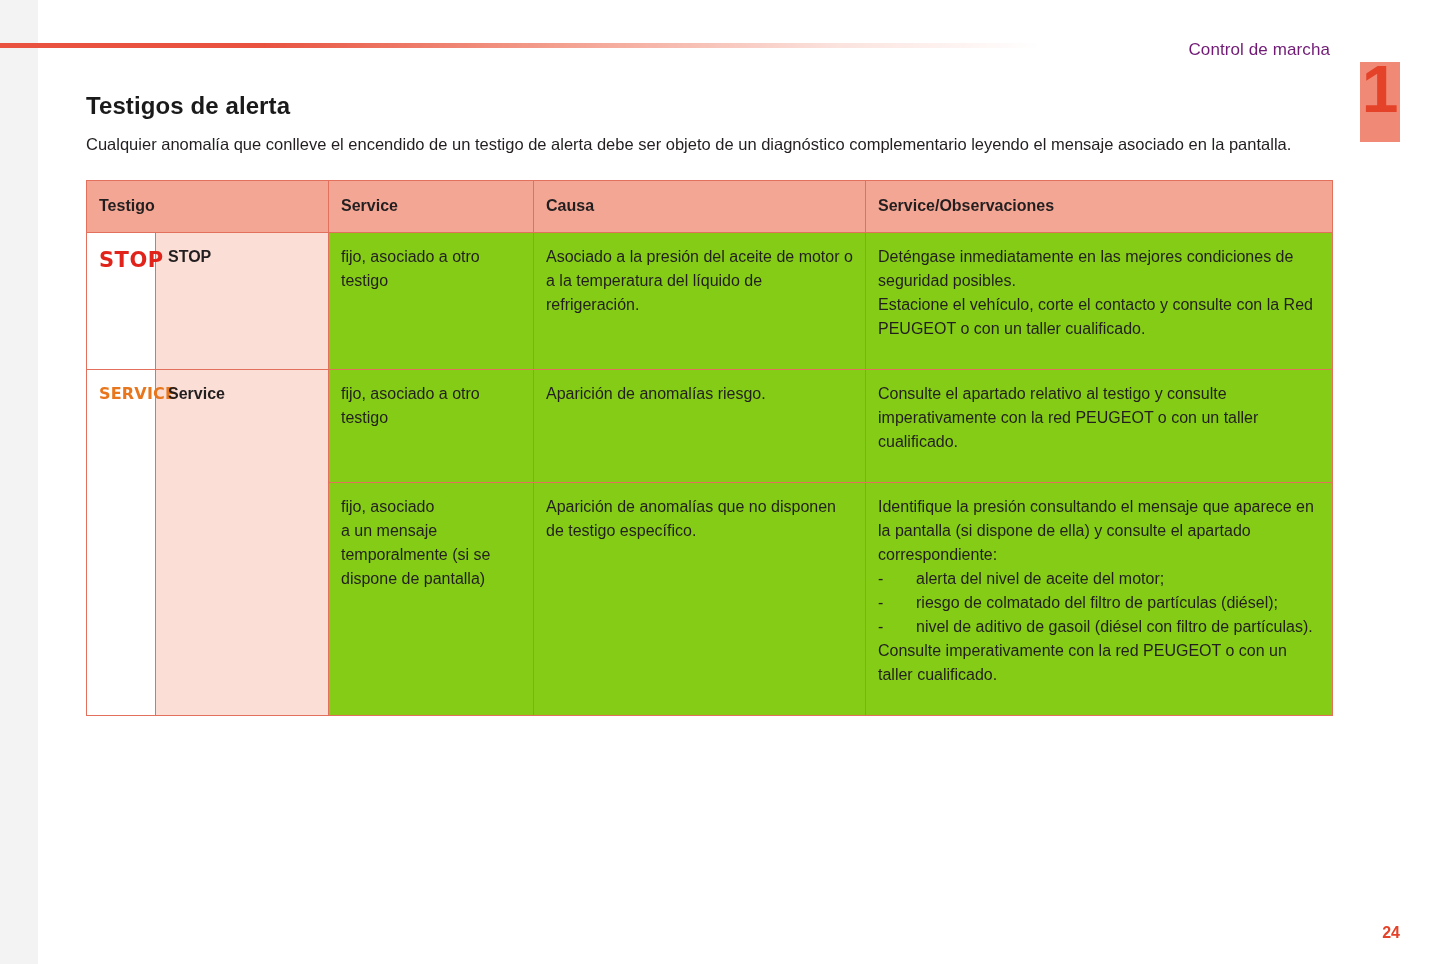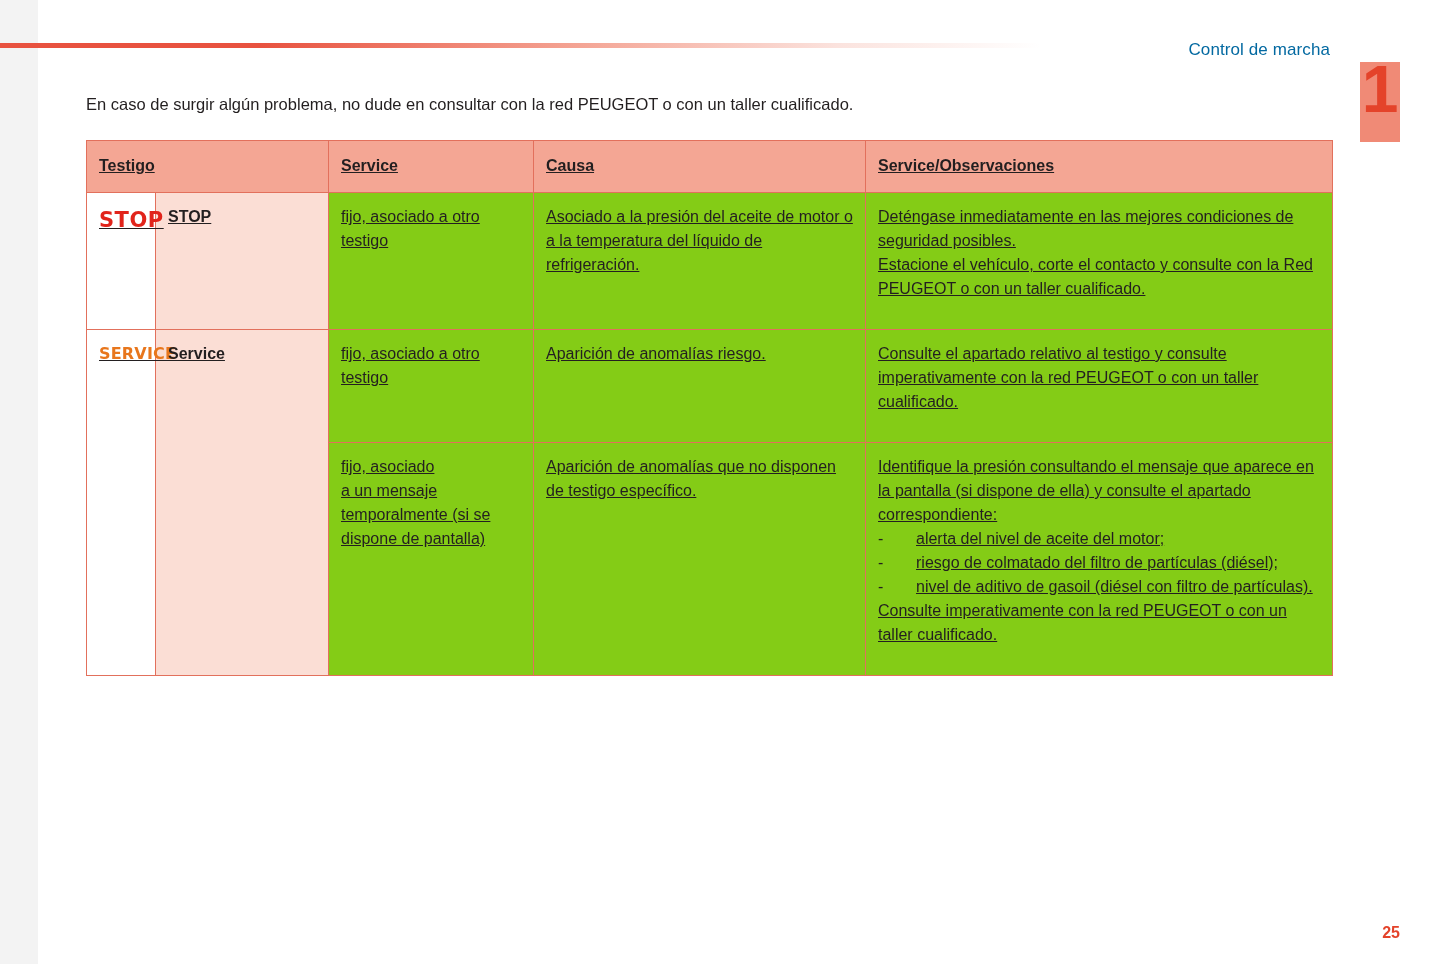--- a/index.html
+++ b/index.html
@@ -33,21 +33,21 @@
     top: 43px;
     width: 1445px;
     height: 5px;
     background: linear-gradient(to right, #e8523f 0%, #e8523f 18%, #f4a494 40%, #fbe3de 58%, #ffffff 72%, #ffffff 100%);
   }
   .header-title {
     position: absolute;
     right: 115px;
     top: 40px;
     font-size: 17px;
-    color: #0369a1;
+    color: #701a75;
     letter-spacing: 0.1px;
   }
 
   
   .chapter-tab {
     position: absolute;
     right: 45px;
     top: 62px;
     width: 40px;
     height: 80px;
@@ -96,21 +96,20 @@
     margin-top: 23px;
     width: 1246px;
     table-layout: fixed;
   }
   table.tbl th, table.tbl td {
     border: 1px solid #e2705c;
     vertical-align: top;
     padding: 12px 12px 28px 12px;
     font-size: 16px;
     line-height: 1.5;
-    text-decoration: underline;
   }
   table.tbl thead th {
     background: #f4a694;
     font-weight: bold;
     font-size: 16px;
     padding-top: 13px;
     padding-bottom: 14px;
     text-align: left;
     color: #231f20;
   }
@@ -175,21 +174,22 @@
 
 <div class="header-rule"></div>
 <div class="header-title">Control de marcha</div>
 
 <div class="chapter-tab">
   <div class="bg"></div>
   <div class="num">1</div>
 </div>
 
 <div class="content">
-  <p class="intro">En caso de surgir algún problema, no dude en consultar con la red PEUGEOT o con un taller cualificado.</p>
+  <h1 class="page-title">Testigos de alerta</h1>
+  <p class="intro">Cualquier anomalía que conlleve el encendido de un testigo de alerta debe ser objeto de un diagnóstico complementario leyendo el mensaje asociado en la pantalla.</p>
 
   <table class="tbl">
     <colgroup>
       <col style="width:69px">
       <col style="width:173px">
       <col style="width:205px">
       <col style="width:332px">
       <col style="width:467px">
     </colgroup>
     <thead>
@@ -233,13 +233,13 @@
             <li><span class="dash">-</span><span>riesgo de colmatado del filtro de partículas (diésel);</span></li>
             <li><span class="dash">-</span><span>nivel de aditivo de gasoil (diésel con filtro de partículas).</span></li>
           </ul>
           <div>Consulte imperativamente con la red PEUGEOT o con un taller cualificado.</div>
         </td>
       </tr>
     </tbody>
   </table>
 </div>
 
-<div class="page-number">25</div>
+<div class="page-number">24</div>
 
 </body></html>

